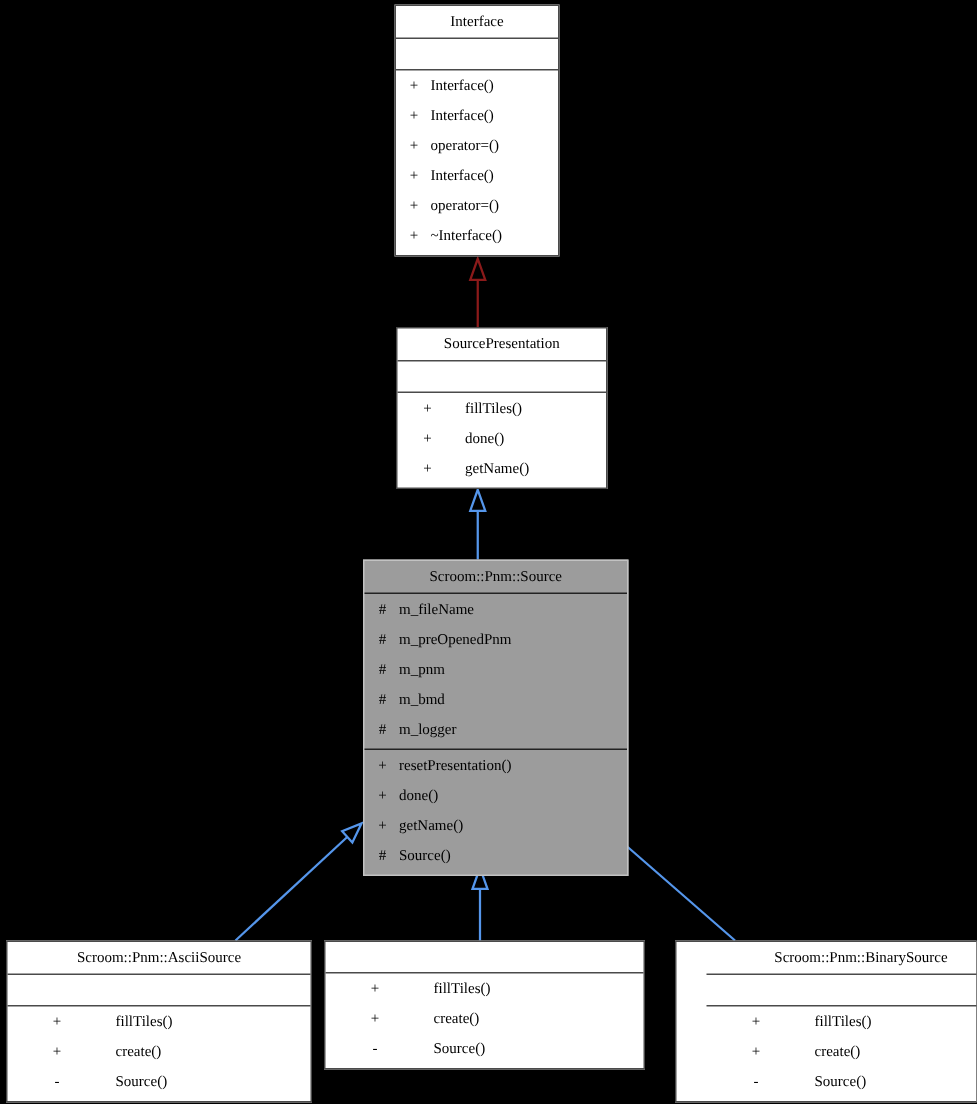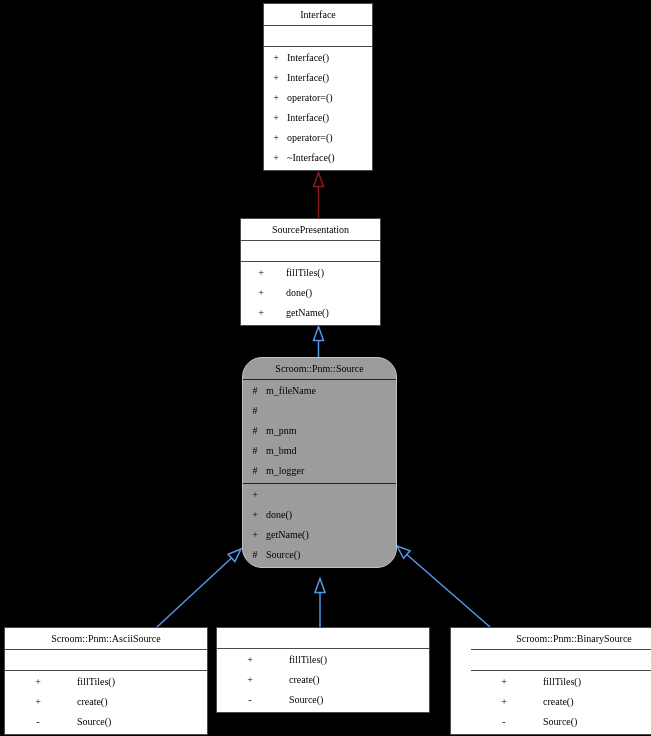--- a/index.html
+++ b/index.html
@@ -47,22 +47,22 @@
 
   .highlight {
     background: var(--highlight-fill, #9c9c9c);
     border-color: var(--highlight-border, #c2c2c2);
   }
   .highlight .node-title { border-bottom-color: var(--highlight-separator, #222); }
   .highlight .attrs { border-bottom: 1px solid var(--highlight-separator, #222); padding: 1px 0 2px 0; }
 
   
   #node-interface        { left: 263px; top: 3px;   width: 110px; }
-  #node-sourcepres       { left: 240px; top: 218px; width: 141px; }
-  #node-pnmsource        { left: 242px; top: 357px; width: 155px; border-radius: 20px; }
+  #node-sourcepres       { left: 264px; top: 218px; width: 141px; }
+  #node-pnmsource        { left: 242px; top: 373px; width: 177px; }
   #node-asciisource      { left: 4px;   top: 627px; width: 204px; }
   #node-asciisource1bpp  { left: 216px; top: 627px; width: 214px; }
   #node-binarysource     { left: 450px; top: 627px; width: 228px; padding-left: 20px; }
 </style>
 </head>
 <body>
 
 <div class="canvas">
 
   <svg class="edges" viewBox="0 0 651 736" xmlns="http://www.w3.org/2000/svg">
@@ -140,37 +140,39 @@
 
   <div class="node narrow highlight" id="node-pnmsource">
     <div class="node-title">Scroom::Pnm::Source</div>
     <div class="members attrs">
       <div class="mrow">
           <span class="vis">#</span>
           <span class="nm">m_fileName</span>
         </div>
       <div class="mrow">
           <span class="vis">#</span>
+          <span class="nm">m_preOpenedPnm</span>
         </div>
       <div class="mrow">
           <span class="vis">#</span>
           <span class="nm">m_pnm</span>
         </div>
       <div class="mrow">
           <span class="vis">#</span>
           <span class="nm">m_bmd</span>
         </div>
       <div class="mrow">
           <span class="vis">#</span>
           <span class="nm">m_logger</span>
         </div>
     </div>
     <div class="members">
       <div class="mrow">
           <span class="vis">+</span>
+          <span class="nm">resetPresentation()</span>
         </div>
       <div class="mrow">
           <span class="vis">+</span>
           <span class="nm">done()</span>
         </div>
       <div class="mrow">
           <span class="vis">+</span>
           <span class="nm">getName()</span>
         </div>
       <div class="mrow">

